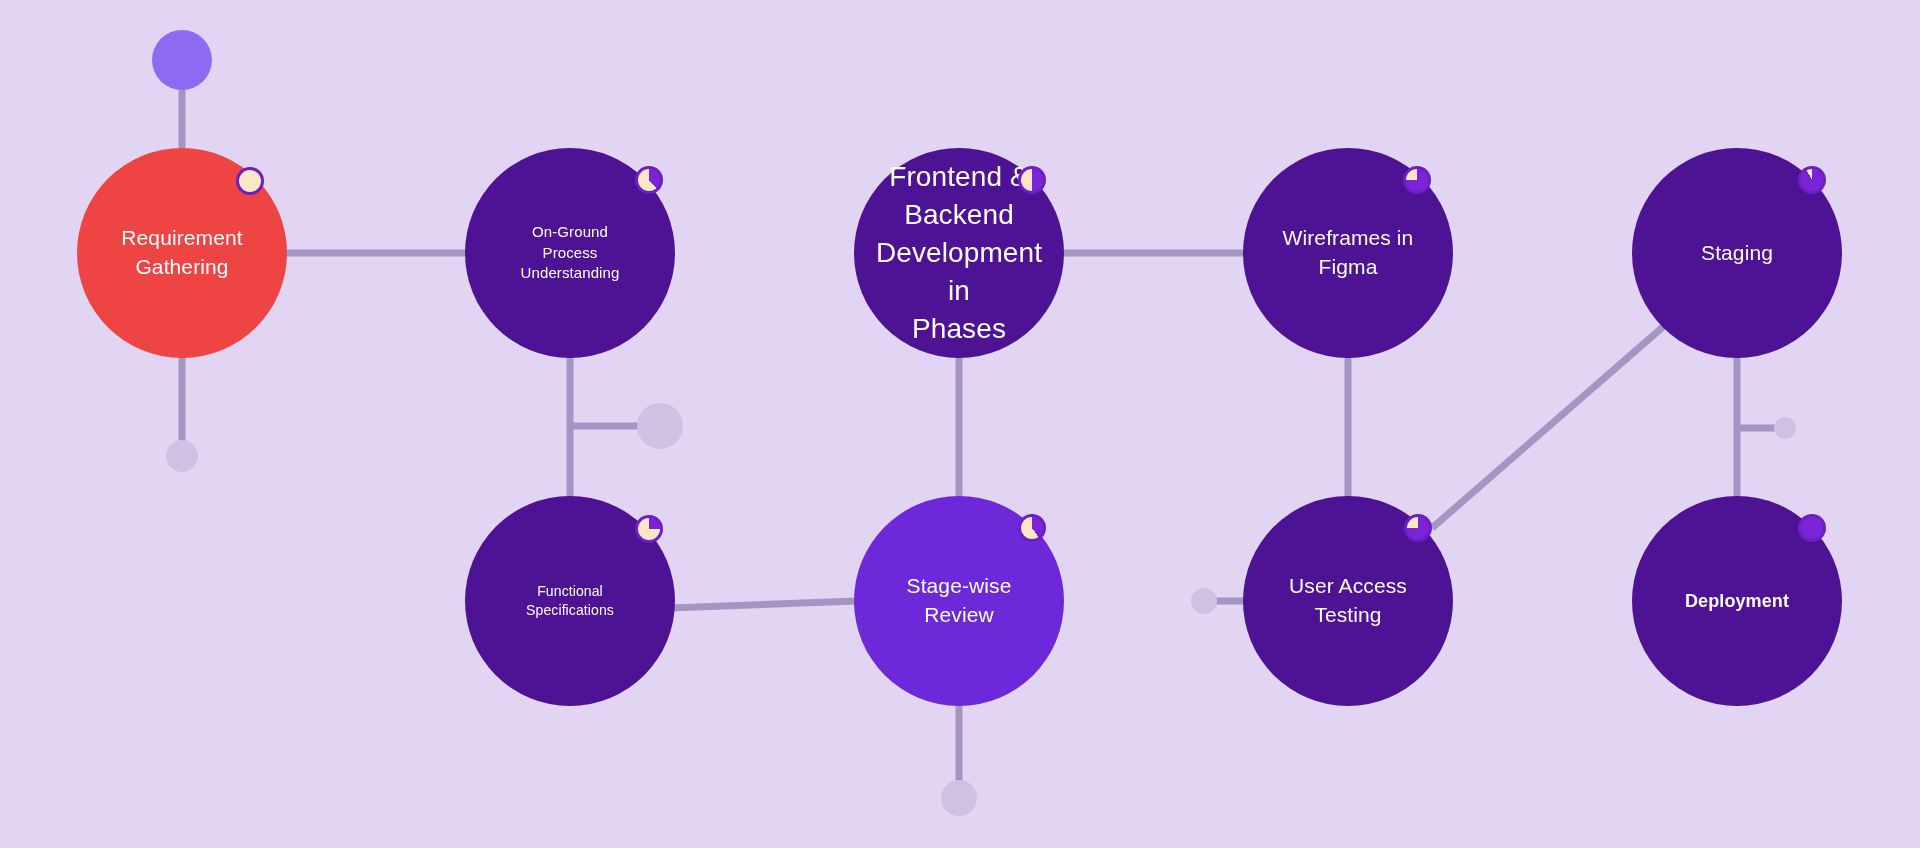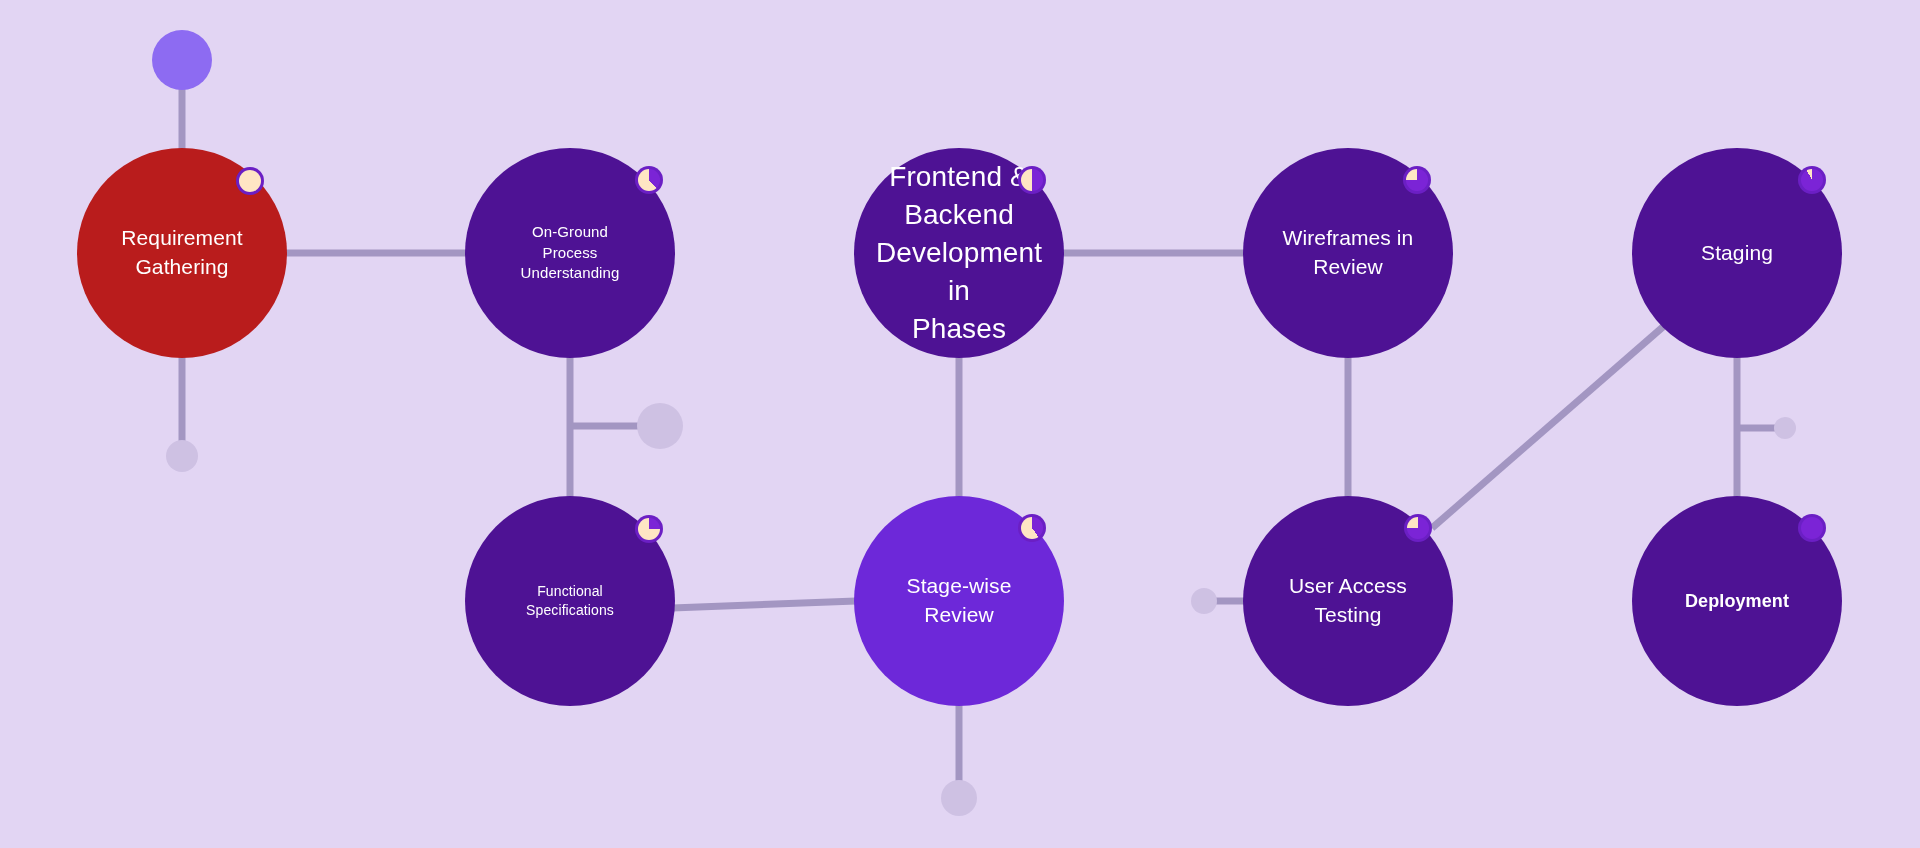--- a/index.html
+++ b/index.html
@@ -82,21 +82,21 @@
     </svg>
   <div id="satellite-layer">
       <div class="dot" style="left: 152px; top: 30px; width: 60px; height: 60px; background: rgb(141, 107, 242);"></div>
       <div class="dot" style="left: 166px; top: 440px; width: 32px; height: 32px; background: rgb(206, 193, 227);"></div>
       <div class="dot" style="left: 637px; top: 403px; width: 46px; height: 46px; background: rgb(206, 193, 227);"></div>
       <div class="dot" style="left: 941px; top: 780px; width: 36px; height: 36px; background: rgb(206, 193, 227);"></div>
       <div class="dot" style="left: 1191px; top: 588px; width: 26px; height: 26px; background: rgb(206, 193, 227);"></div>
       <div class="dot" style="left: 1774px; top: 417px; width: 22px; height: 22px; background: rgb(206, 193, 227);"></div>
     </div>
   <div id="node-layer">
-      <div class="node" style="left: 77px; top: 148px; width: 210px; height: 210px; background: #b91c1c; color: rgb(255, 255, 255); justify-content: center;">
+      <div class="node" style="left: 77px; top: 148px; width: 210px; height: 210px; background: #ef4444; color: rgb(255, 255, 255); justify-content: center;">
         <span class="node-label" style="font-size: 21px;">Requirement
 Gathering</span>
       </div>
       <div class="badge" style="left: 236px; top: 167px; width: 28px; height: 28px; background: rgb(107, 31, 196); padding: 3px;">
         <div style="width: 100%; height: 100%; border-radius: 50%; background: rgb(255, 230, 196);"></div>
       </div>
       <div class="node" style="left: 465px; top: 148px; width: 210px; height: 210px; background: rgb(78, 18, 148); color: rgb(255, 255, 255);">
         <span class="node-label" style="font-size: 15px;">On-Ground
 Process
 Understanding</span>
@@ -108,21 +108,21 @@
         <span class="node-label" style="font-size: 28px;">Frontend &amp;
 Backend
 Development in
 Phases</span>
       </div>
       <div class="badge" style="left: 1018px; top: 166px; width: 28px; height: 28px; background: rgb(107, 31, 196); padding: 3px;">
         <div style="width: 100%; height: 100%; border-radius: 50%; background: conic-gradient(rgb(123, 36, 214) 0deg, rgb(123, 36, 214) 180deg, rgb(255, 230, 196) 180deg, rgb(255, 230, 196) 360deg);"></div>
       </div>
       <div class="node" style="left: 1243px; top: 148px; width: 210px; height: 210px; background: rgb(78, 18, 148); color: rgb(255, 255, 255);">
         <span class="node-label" style="font-size: 21px;">Wireframes in
-Review</span>
+Figma</span>
       </div>
       <div class="badge" style="left: 1403px; top: 166px; width: 28px; height: 28px; background: rgb(107, 31, 196); padding: 3px;">
         <div style="width: 100%; height: 100%; border-radius: 50%; background: conic-gradient(rgb(123, 36, 214) 0deg, rgb(123, 36, 214) 270deg, rgb(255, 230, 196) 270deg, rgb(255, 230, 196) 360deg);"></div>
       </div>
       <div class="node" style="left: 1632px; top: 148px; width: 210px; height: 210px; background: rgb(78, 18, 148); color: rgb(255, 255, 255);">
         <span class="node-label" style="font-size: 21px;">Staging</span>
       </div>
       <div class="badge" style="left: 1798px; top: 166px; width: 28px; height: 28px; background: rgb(107, 31, 196); padding: 3px;">
         <div style="width: 100%; height: 100%; border-radius: 50%; background: conic-gradient(rgb(123, 36, 214) 0deg, rgb(123, 36, 214) 331.2deg, rgb(255, 230, 196) 331.2deg, rgb(255, 230, 196) 360deg);"></div>
       </div>

